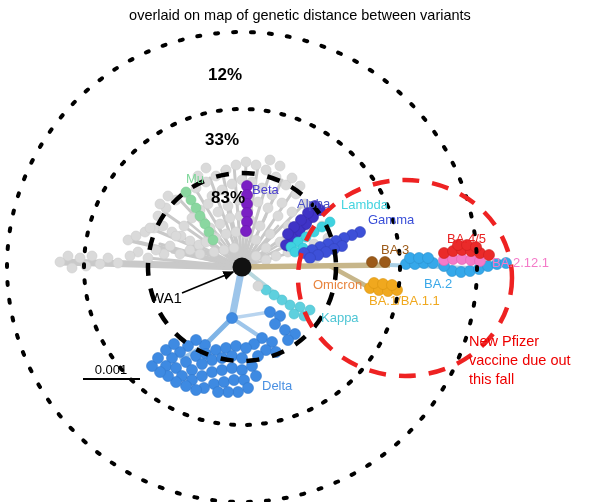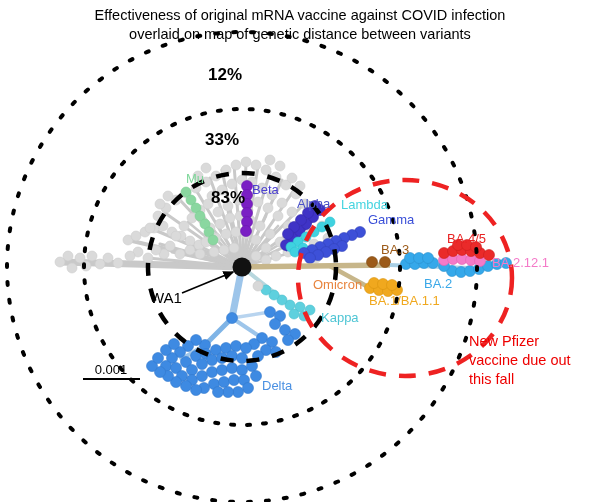--- a/index.html
+++ b/index.html
@@ -41,21 +41,20 @@
     height: 502px;
   }
   text { font-family: "Liberation Sans", sans-serif; }
 </style>
 </head>
 <body>
 
 <div id="figure">
 
   <div class="title-block">
-    <span class="title-line-1">Effectiveness of original mRNA vaccine against COVID infection</span>
     <span class="title-line-2">overlaid on map of genetic distance between variants</span>
   </div>
 
   <svg class="canvas" viewBox="0 0 600 502">
     <defs>
       <marker id="arrowhead" markerWidth="7" markerHeight="7" refX="6" refY="3" orient="auto">
         <polygon points="0,0 7,3 0,6" fill="#000000"></polygon>
       </marker>
       <g id="gnode">
           <circle r="4.2" fill="#d9d9d9" stroke="#c9c9c9" stroke-width="0.5"></circle>

